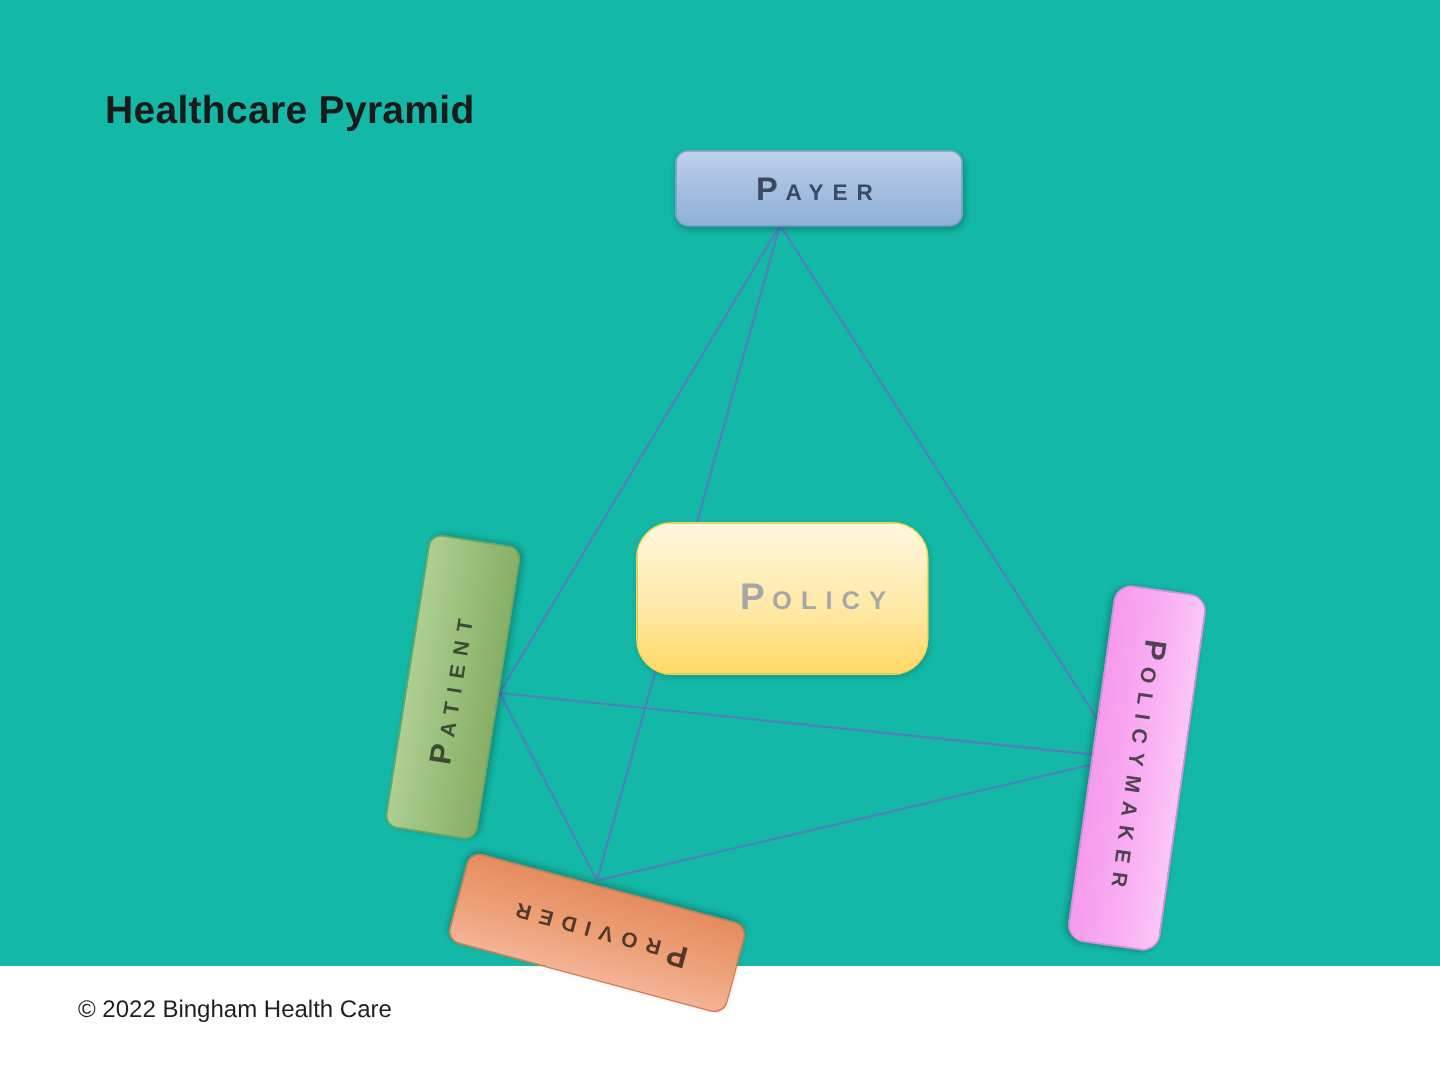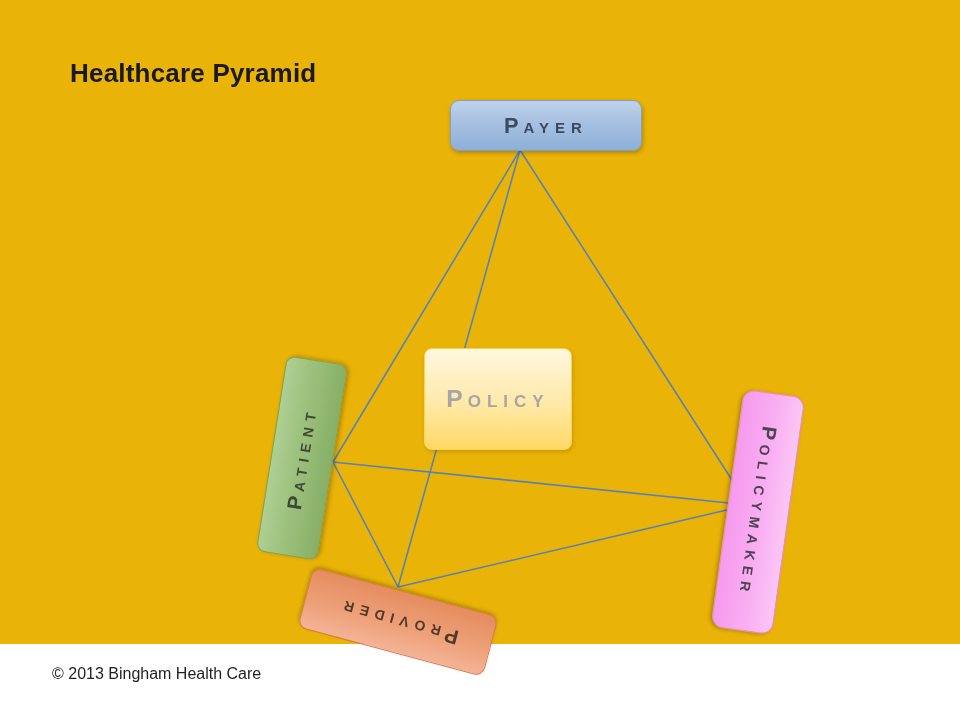--- a/index.html
+++ b/index.html
@@ -8,21 +8,21 @@
     width: 960px;
     height: 720px;
     background: #ffffff;
     font-family: "Liberation Sans", sans-serif;
     overflow: hidden;
   }
   .slide {
     position: relative;
     width: 960px;
     height: 644px;
-    background: #eab308;
+    background: #14b8a6;
   }
   .slide-title {
     position: absolute;
     left: 70px;
     top: 58px;
     font-size: 26px;
     font-weight: bold;
     color: #1a1a1a;
     letter-spacing: 0.2px;
   }
@@ -75,22 +75,23 @@
   .node-payer .node-label { font-size: 15px; color: #3b4a63; }
 
   
   .node-policy {
     left: 424px;
     top: 348px;
     width: 146px;
     height: 100px;
     background: linear-gradient(to bottom, #fff7df 0%, #ffe9a8 55%, #ffd966 100%);
     border: 1px solid #ffd34d;
-    border-radius: 8px;
+    border-radius: 24px;
     box-shadow: 1px 2px 4px rgba(0,0,0,0.15);
+    padding-left: 47px;
   }
   .node-policy .node-label { font-size: 17px; color: #a6a6a6; }
 
   
   .node-patient {
     left: 302px;
     top: 458px;
     width: 196px;
     height: 60px;
     transform: translate(-50%, -50%) rotate(-81deg);
@@ -156,15 +157,15 @@
   </div>
 
   <div class="node node-provider">
     <span class="node-label">Provider</span>
   </div>
 
   <div class="node node-policymaker">
     <span class="node-label">Policymaker</span>
   </div>
 
-  <div class="copyright">© 2013 Bingham Health Care</div>
+  <div class="copyright">© 2022 Bingham Health Care</div>
 
 </div>
 
 </body></html>

